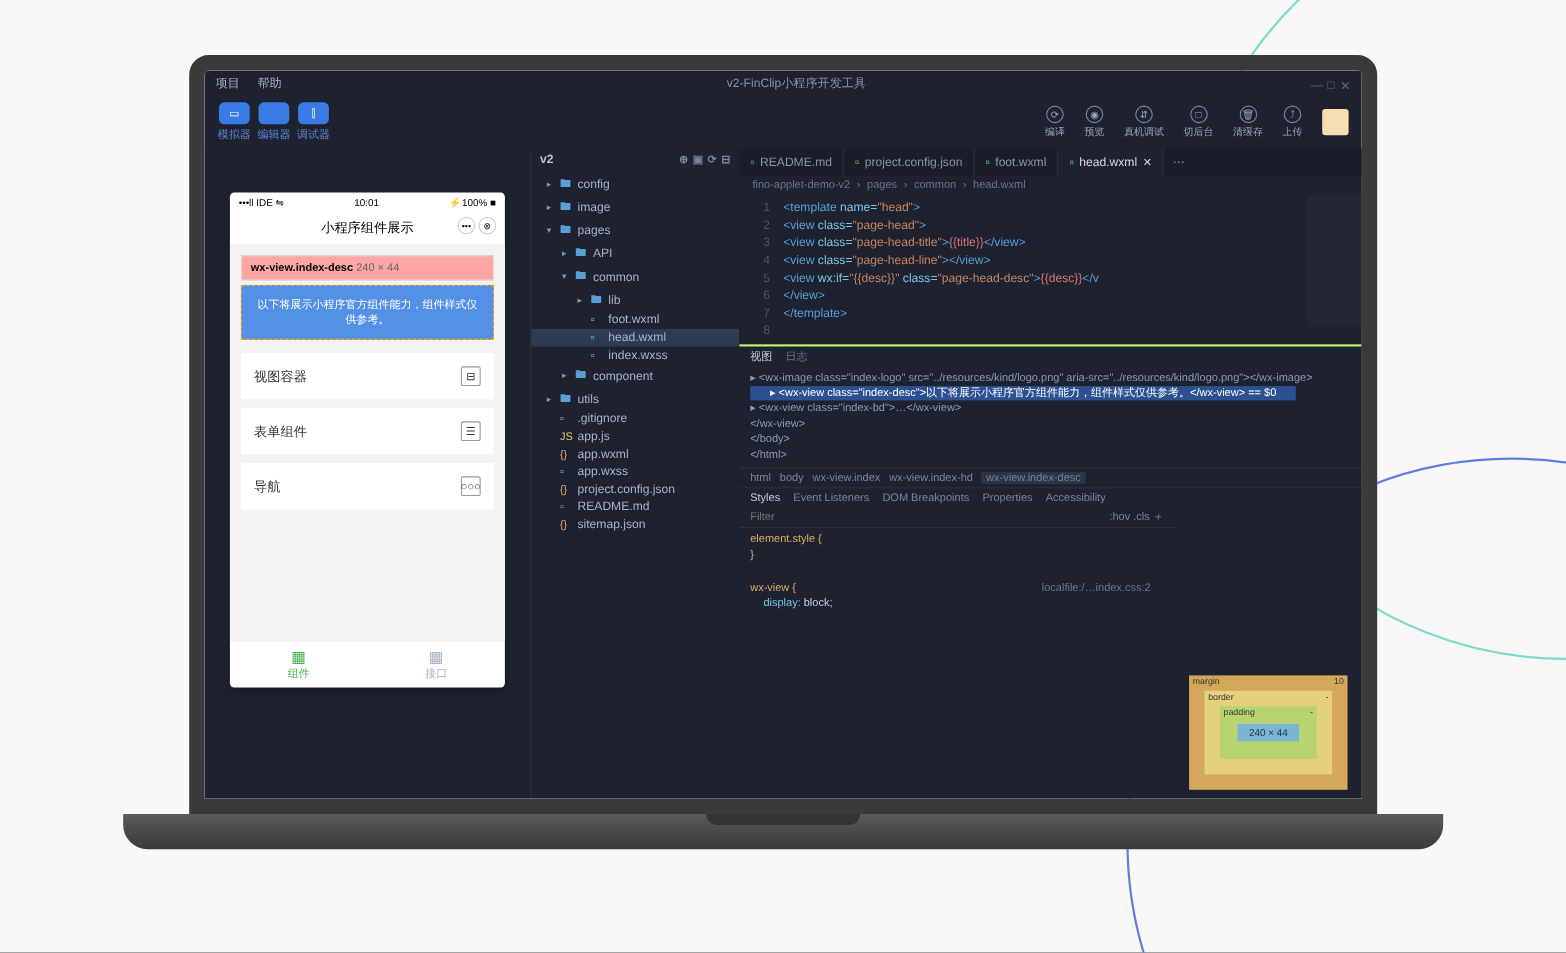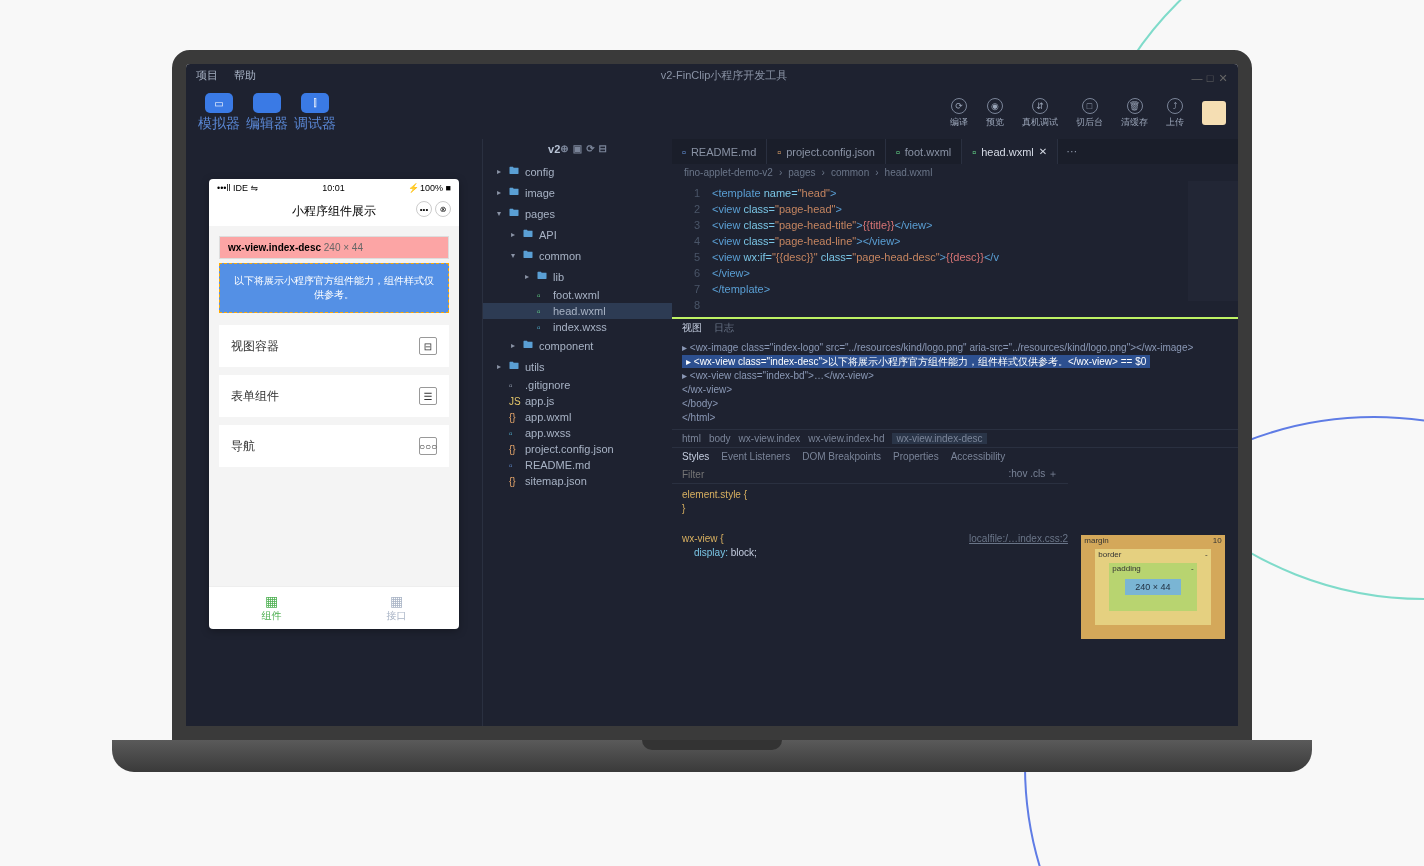--- a/index.html
+++ b/index.html
@@ -14,21 +14,21 @@
 .notch{width:140px;height:10px;background:#333;margin:0 auto;border-radius:0 0 10px 10px}
 .ide{display:flex;flex-direction:column;height:100%;background:#1e2230;color:#a8b3c5;font-size:11px}
 .menubar{display:flex;padding:4px 10px;gap:16px;font-size:11px;align-items:flex-end}
 .menubar-title{flex:1;text-align:center;color:#8a93a5}
 .wincontrols{display:flex;gap:3px}
 .wc{width:10px;height:10px;display:flex;align-items:center;justify-content:center;color:#666}
 .toolbar{display:flex;padding:6px 12px;align-items:center;gap:8px}
 .toolbar-left{display:flex;gap:6px}
 .pill-group{display:flex;flex-direction:column;align-items:center;gap:2px}
 .pill{background:#3a7ae5;width:28px;height:20px;border-radius:5px;display:flex;align-items:center;justify-content:center;color:#fff;font-size:10px}
-.pill-label{font-size:14px;color:#5a87d4}
+.pill-label{font-size:10px;color:#5a87d4}
 .toolbar-right{margin-left:auto;display:flex;gap:18px;align-items:center}
 .tb-btn{display:flex;flex-direction:column;align-items:center;gap:2px;font-size:9px;color:#9aa5b8}
 .tb-icon{width:16px;height:16px;border:1px solid #7a8498;border-radius:50%;display:flex;align-items:center;justify-content:center;font-size:9px}
 .avatar{width:24px;height:24px;background:#f5deb3;border-radius:3px}
 .ide-body{flex:1;display:flex;overflow:hidden}
 .sim-panel{width:296px;background:#1e2230;display:flex;flex-direction:column}
 .sim-header{padding:4px 10px;font-size:10px;color:#8a93a5}
 .phone{margin:40px auto;width:250px;background:#fff;border-radius:4px;overflow:hidden;box-shadow:0 2px 8px rgba(0,0,0,.3);display:flex;flex-direction:column;height:450px}
 .phone-status{display:flex;justify-content:space-between;padding:4px 8px;font-size:9px;color:#000}
 .phone-title{text-align:center;padding:6px;font-size:12px;color:#000;position:relative}
@@ -38,21 +38,21 @@
 .tooltip{background:#fca5a5;border:1px solid #ddd;padding:5px 8px;font-size:10px;color:#666;margin-bottom:4px;white-space:nowrap}
 .tooltip b{color:#000;font-weight:600}
 .highlighted{background:#5490e5;color:#fff;padding:10px;font-size:10px;text-align:center;margin-bottom:12px;border:1px dashed #fa0}
 .list-item{background:#fff;padding:12px;margin-bottom:8px;display:flex;justify-content:space-between;align-items:center;font-size:12px;color:#333}
 .li-icon{width:18px;height:18px;border:1px solid #999;border-radius:2px;display:flex;align-items:center;justify-content:center;font-size:10px}
 .phone-tabs{display:flex;border-top:1px solid #eee}
 .ptab{flex:1;text-align:center;padding:6px;font-size:10px}
 .ptab.active{color:#4caf50}
 .ptab-icon{font-size:14px;display:block}
 .explorer{width:190px;background:#1e2230;border-left:1px solid #2a3040;font-size:11px}
-.exp-header{padding:4px 8px;display:flex;justify-content:center;color:#b8c3d5;font-weight:600}
+.exp-header{padding:4px 8px;display:flex;justify-content:space-between;color:#b8c3d5;font-weight:600}
 .exp-icons{display:flex;gap:4px;font-size:10px;color:#7a8498}
 .tree{padding:2px 0}
 .tree-item{padding:2px 4px 2px 14px;display:flex;align-items:center;gap:4px;cursor:pointer}
 .tree-item.selected{background:#2d3b53}
 .ti-arrow{width:8px;font-size:8px;color:#8a93a5}
 .ti-icon{width:12px;font-size:10px}
 .folder{color:#5a9fd4}
 .file-md{color:#6a9be5}
 .file-js{color:#e5c76a}
 .file-json{color:#e5a56a}
@@ -70,36 +70,36 @@
 .minimap{position:absolute;right:0;top:0;width:50px;height:120px;background:#252a3a;opacity:.5}
 .line{display:flex}
 .lineno{width:40px;text-align:right;padding-right:12px;color:#4a5568}
 .code-text{color:#a8b3c5}
 .tag{color:#5a9fd4}.attr{color:#7ac5e5}.str{color:#c58560}.brace{color:#d87575}
 .devtools{flex:1;display:flex;flex-direction:column;border-top:2px solid #bef264;font-size:10px;overflow:hidden;min-height:0}
 .dt-tabs{display:flex;padding:2px 10px;gap:12px;color:#6a7588}
 .dt-tab.active{color:#c5cee0}
 .dt-dom{padding:4px 10px;font-family:Consolas,monospace;line-height:14px}
 .dom-line{color:#8a98b5}
-.dom-sel{background:#2d5090;color:#fff;padding:1px 4px}
+.dom-sel{background:#2d5090;color:#fff;padding:1px 18px}
 .dt-path{padding:3px 10px;display:flex;gap:8px;border-top:1px solid #2a3040;color:#7a8498}
 .dt-path span.active{background:#2a3548;padding:0 4px}
 .dt-panels{display:flex;flex:1;border-top:1px solid #2a3040}
 .dt-styles{flex:1;display:flex;flex-direction:column}
 .style-tabs{display:flex;gap:12px;padding:3px 10px;color:#7a8498}
 .style-tabs span.active{color:#c5cee0}
 .filter-row{display:flex;padding:2px 10px;border-bottom:1px solid #2a3040}
 .filter-row input{flex:1;background:transparent;border:none;color:#8a93a5;font-size:10px;outline:none}
 .hov{color:#7a8498;font-size:10px}
 .css-block{padding:4px 10px;font-family:Consolas,monospace;line-height:14px;position:relative}
 .css-sel{color:#d8b060}
 .css-prop{color:#7ac5e5;padding-left:12px}
 .css-val{color:#c5cee0}
-.css-src{position:absolute;right:0;color:#6a7588;text-decoration:underline}
-.box-model{width:170px;padding:8px;display:flex;align-items:center;justify-content:center}
+.css-src{position:absolute;right:22px;color:#6a7588;}
+.box-model{width:170px;padding:8px;display:flex;align-items:flex-end;justify-content:center}
 .bm-margin{background:#d4a85a;padding:14px;position:relative;font-size:8px}
 .bm-border{background:#e5d080;padding:14px;position:relative}
 .bm-padding{background:#b8d470;padding:16px;position:relative}
 .bm-content{background:#7ab5d4;padding:3px 10px;color:#234;font-size:9px;white-space:nowrap}
 .bm-label{position:absolute;top:1px;left:3px;color:#333}
 .bm-val{position:absolute;right:3px;top:1px;color:#333}
 </style>
 </head>
 <body>
 

